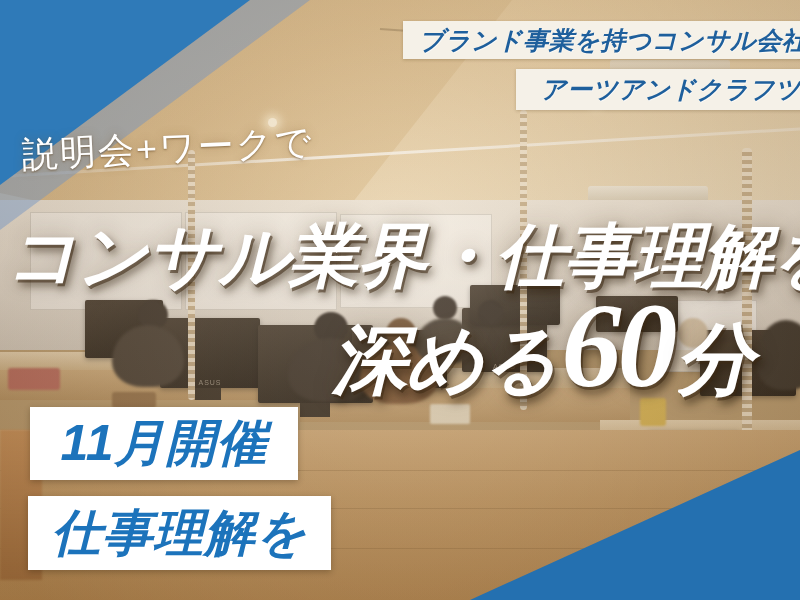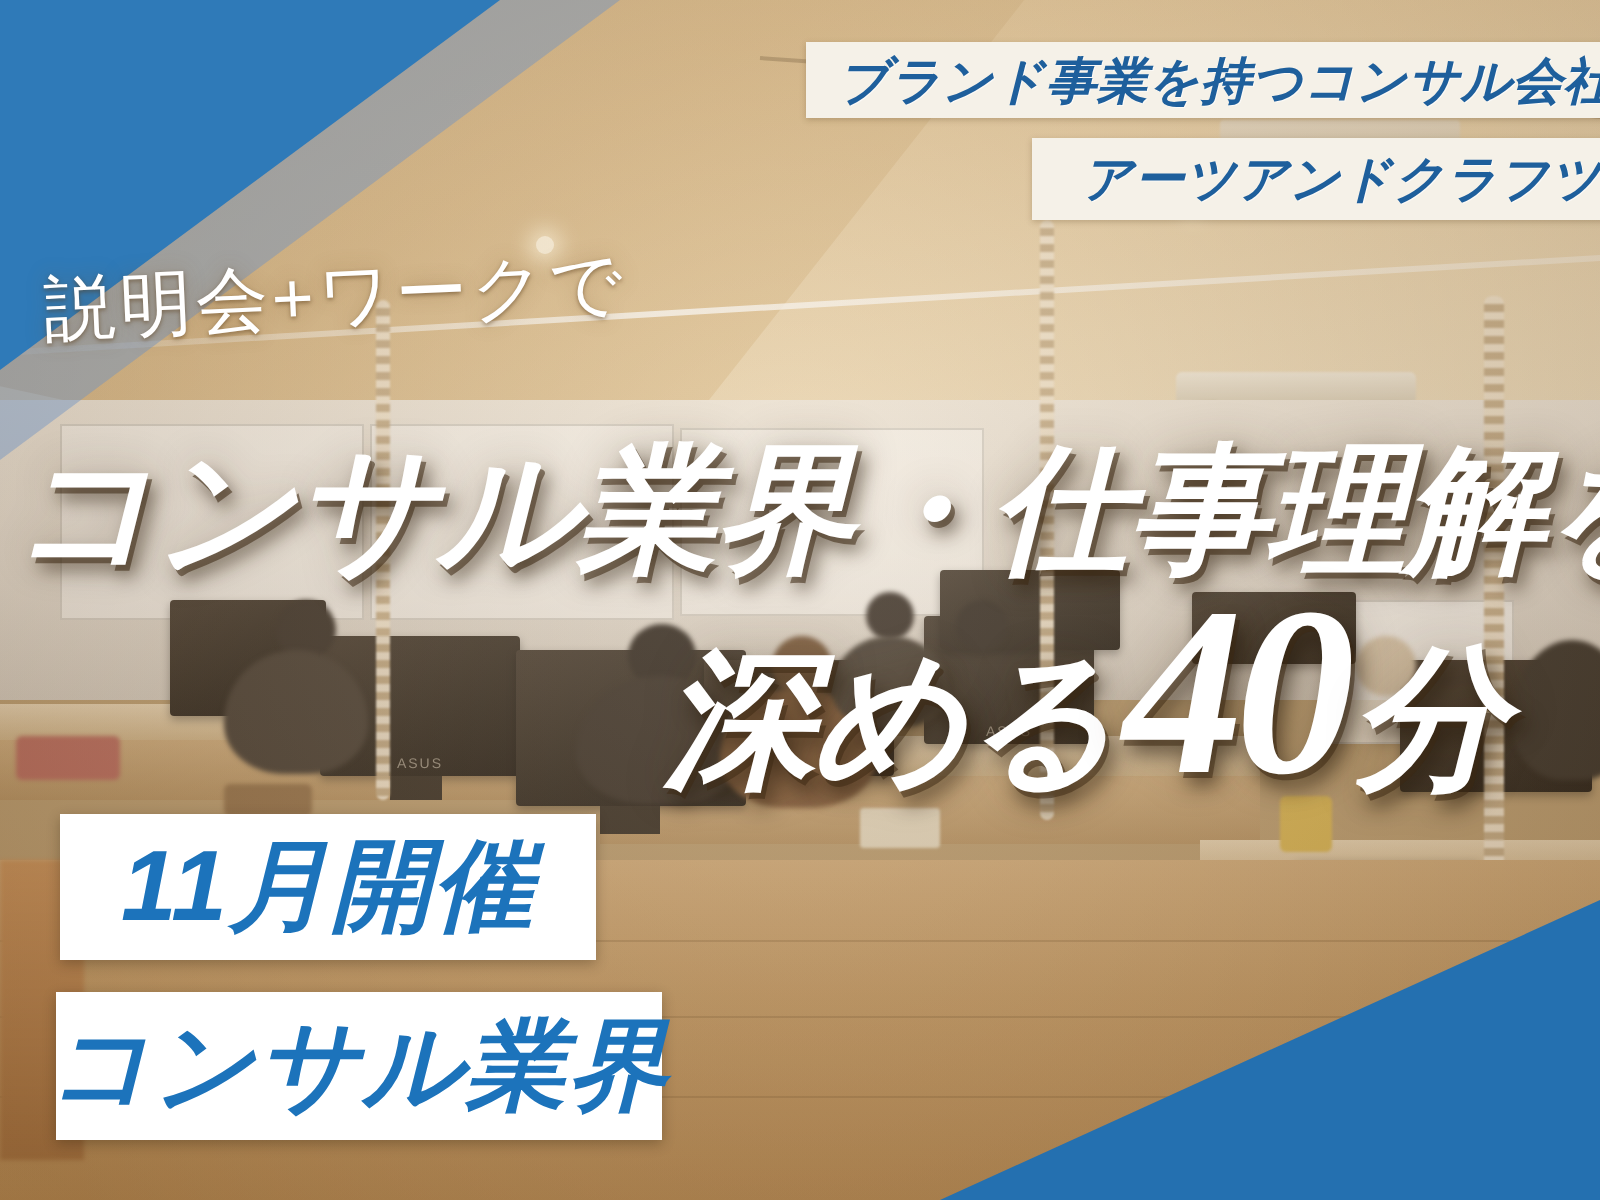--- a/index.html
+++ b/index.html
@@ -365,24 +365,24 @@
   <div class="cream-badge" id="badge-brand">
     <span>アーツアンドクラフツ</span>
   </div>
 
   <div class="kicker">説明会+ワークで</div>
 
   <div class="head-main">コンサル業界・仕事理解を</div>
 
   <div class="head-second">
     <span class="kana">深める</span>
-    <span class="num">40</span>
+    <span class="num">60</span>
     <span class="unit">分</span>
   </div>
 
   <div class="white-badge" id="badge-month">
     <span>11月開催</span>
   </div>
   <div class="white-badge" id="badge-apply">
-    <span>コンサル業界</span>
+    <span>仕事理解を</span>
   </div>
 
 </div>
 
 </body></html>

